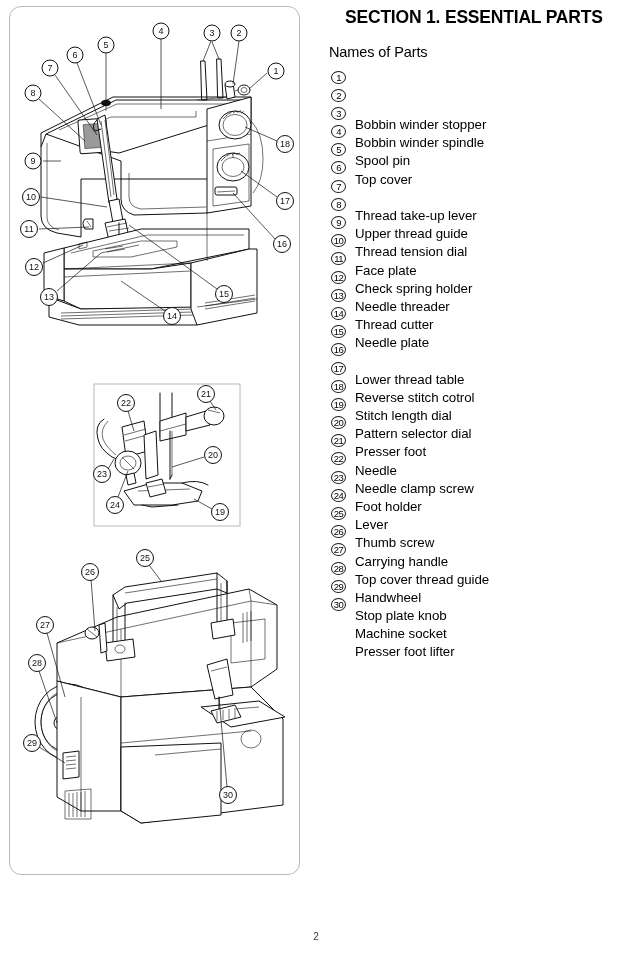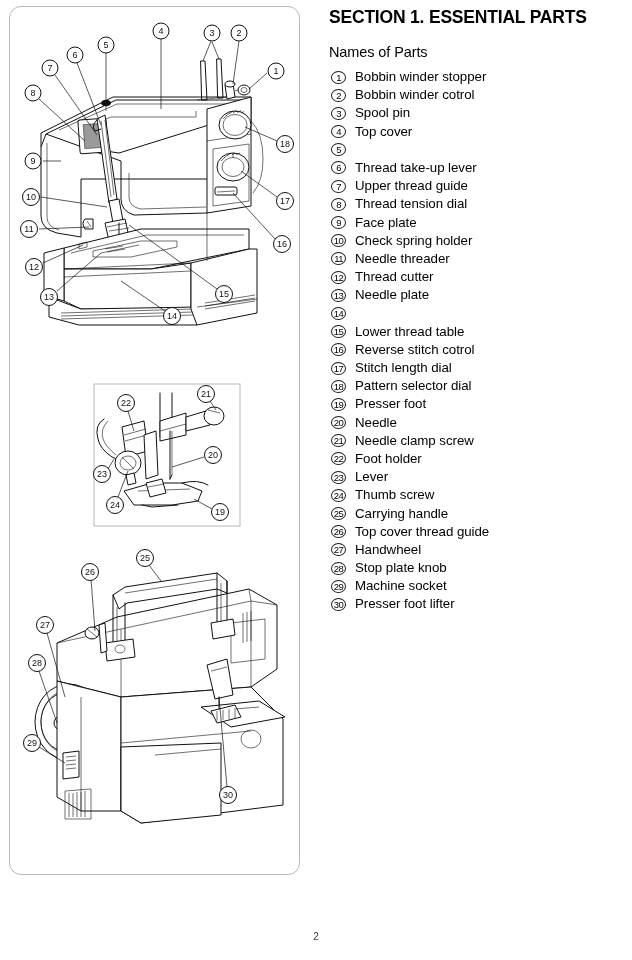--- a/index.html
+++ b/index.html
@@ -42,21 +42,21 @@
   
   .text-col {
     position: absolute;
     left: 329px;
     top: 0;
     width: 298px;
     height: 960px;
   }
   .section-title {
     position: absolute;
-    left: 0;
+    left: 16px;
     top: 7px;
     font-size: 17.5px;
     font-weight: bold;
     letter-spacing: -0.2px;
     white-space: nowrap;
   }
   .subsection-title {
     position: absolute;
     left: 0;
     top: 44px;
@@ -93,20 +93,21 @@
     font-size: 9.5px;
     line-height: 11px;
     text-align: center;
     letter-spacing: -0.6px;
   }
   .part-label {
     font-size: 13.3px;
     line-height: 18.2px;
     white-space: nowrap;
     letter-spacing: -0.05px;
+    margin-top: 48px;
   }
 
   
   .page-number {
     position: absolute;
     left: 0;
     top: 931px;
     width: 632px;
     text-align: center;
     font-size: 10px;
@@ -670,21 +671,21 @@
     <div class="part-item">
           <div class="part-num">
             <div class="num-circle">1</div>
           </div>
           <div class="part-label">Bobbin winder stopper</div>
         </div>
         <div class="part-item">
           <div class="part-num">
             <div class="num-circle">2</div>
           </div>
-          <div class="part-label">Bobbin winder cotrol</div>
+          <div class="part-label">Bobbin winder spindle</div>
         </div>
         <div class="part-item">
           <div class="part-num">
             <div class="num-circle">3</div>
           </div>
           <div class="part-label">Spool pin</div>
         </div>
         <div class="part-item">
           <div class="part-num">
             <div class="num-circle">4</div>

